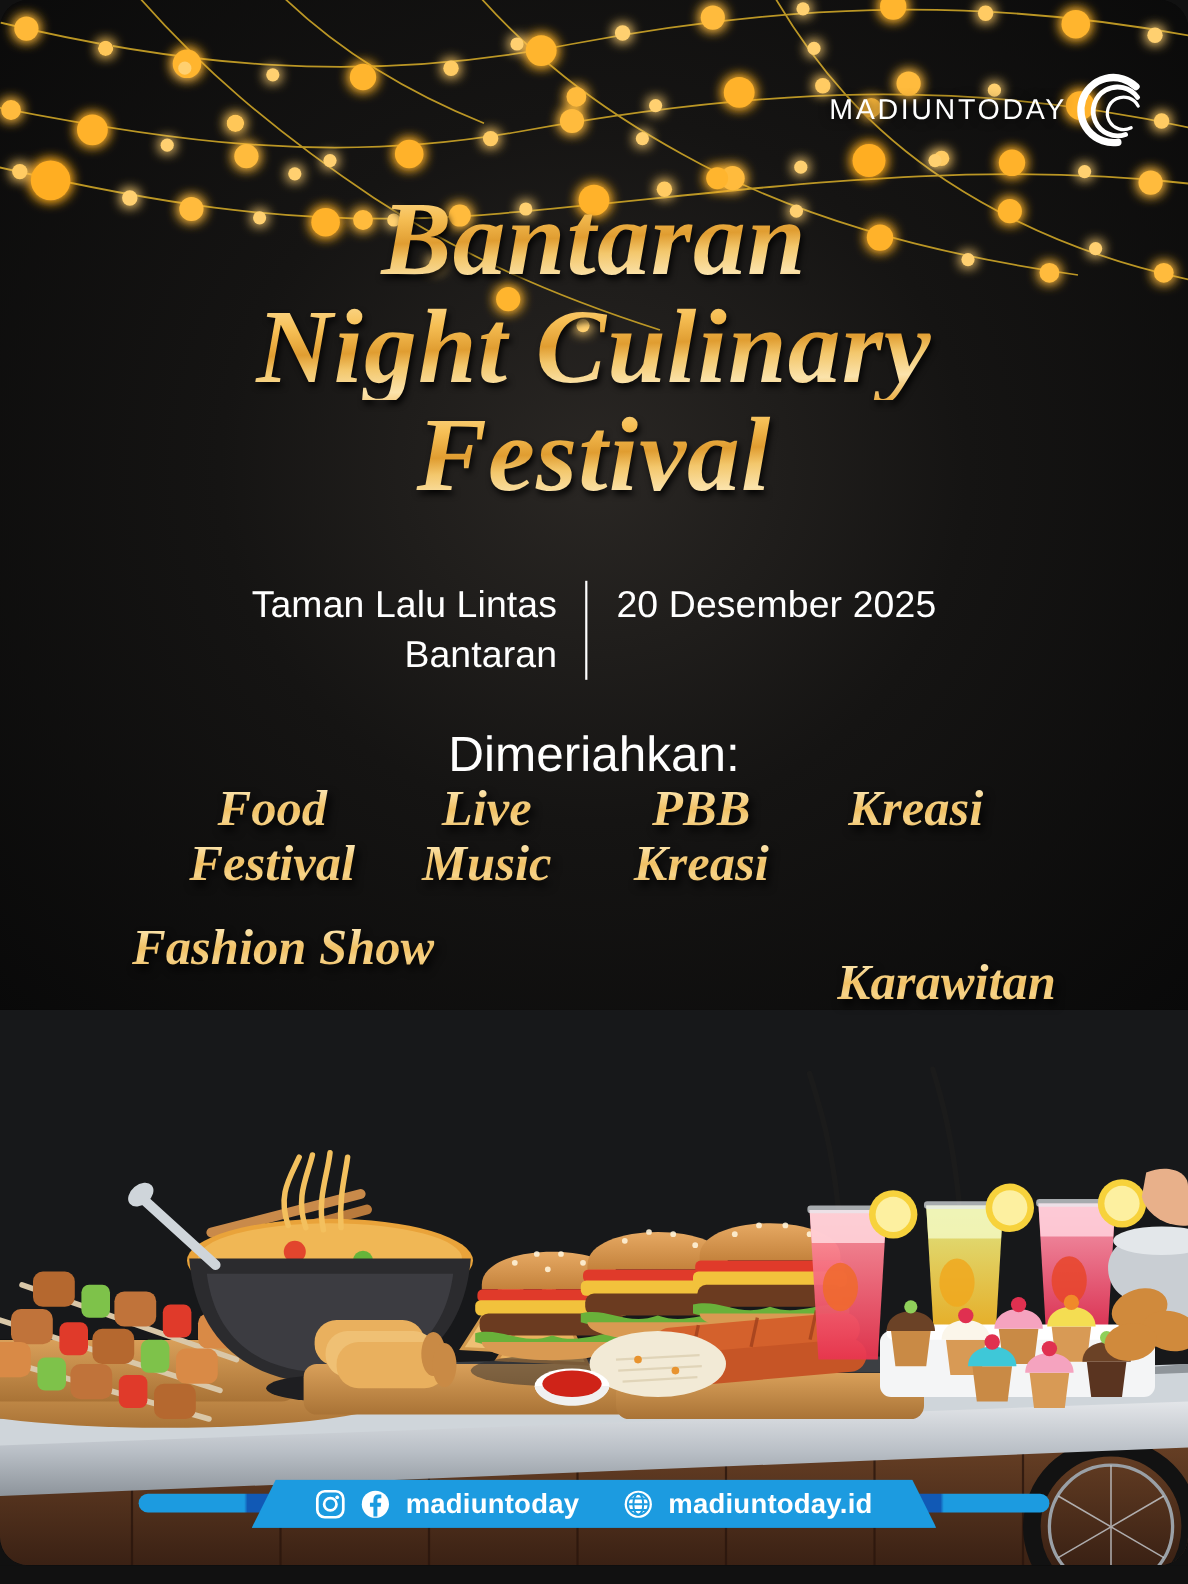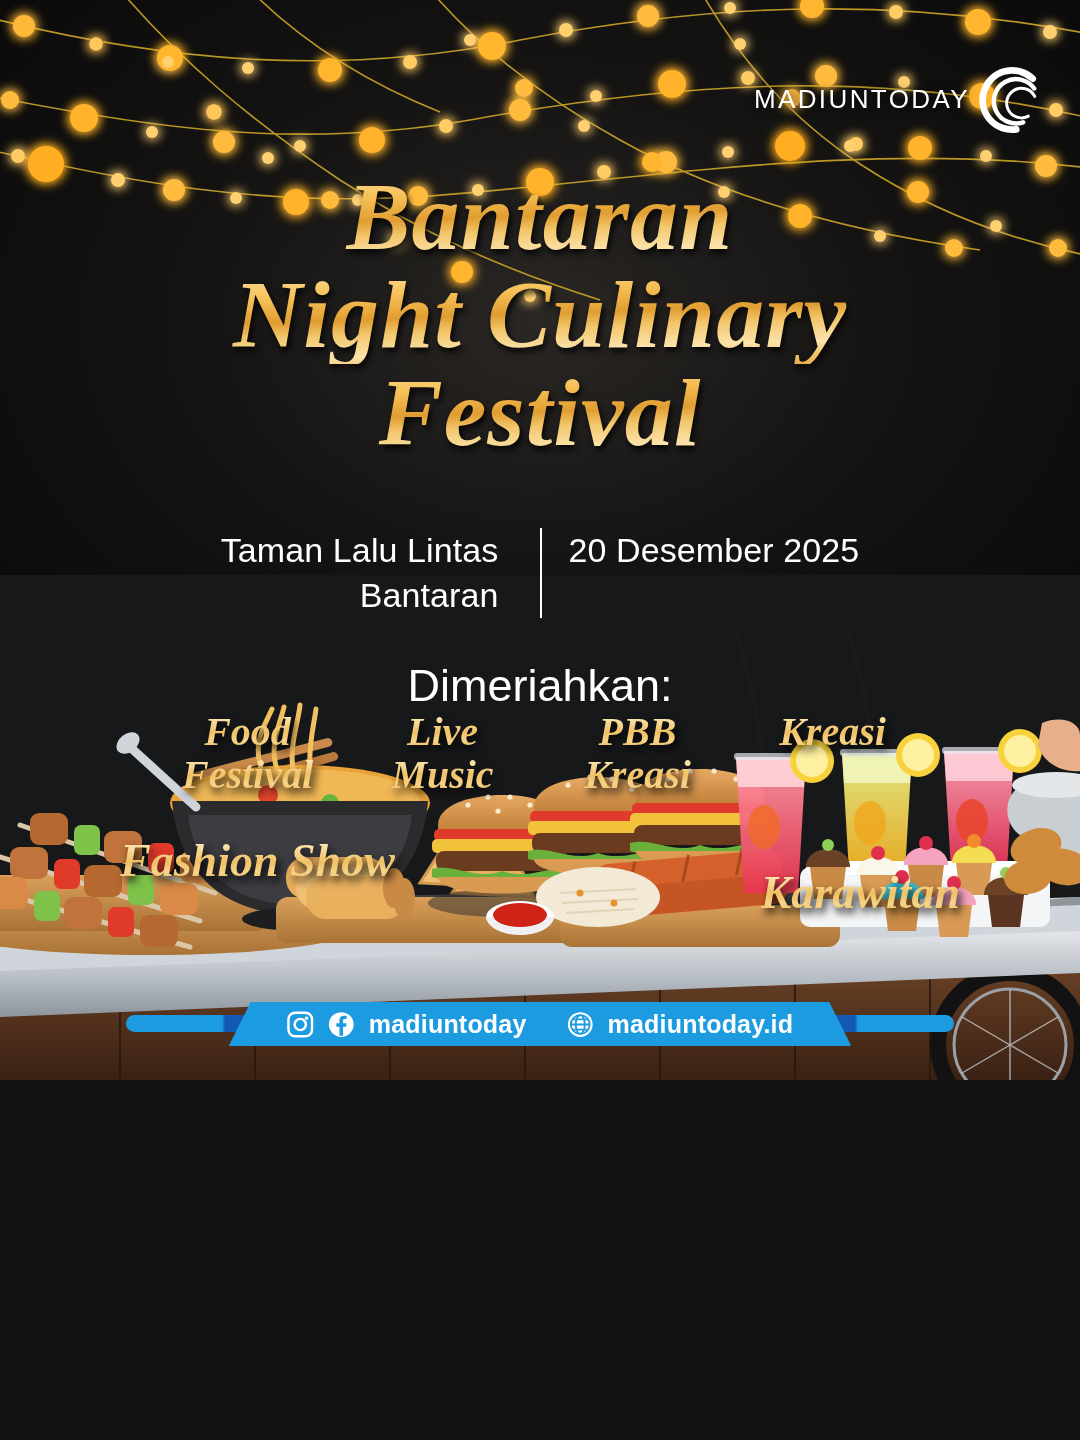--- a/index.html
+++ b/index.html
@@ -1,23 +1,24 @@
 <!DOCTYPE html>
 <html><head>
 <meta charset="utf-8">
 <style>
   * { margin:0; padding:0; box-sizing:border-box; }
   html,body { background:#111; }
 
   .poster {
     position:relative;
-    width:1080px; height:1080px;
+    width:1080px; height:1423px;
     overflow:hidden;
     background:#0a0a0a;
     font-family:"Liberation Sans", sans-serif;
+    border-radius:26px;
   }
 
   
   .backdrop{
     position:absolute; inset:0;
     background:
       radial-gradient(ellipse 70% 50% at 50% 30%, #2a2724 0%, #151413 45%, #090909 100%),
       #0a0a0a;
   }
 
@@ -62,21 +63,21 @@
     filter:drop-shadow(2px 4px 3px rgba(0,0,0,.85));
     white-space:nowrap;
   }
 
   
   .details{
     position:absolute; left:0; right:0; top:528px;
     display:flex; justify-content:center; align-items:stretch;
     z-index:5;
   }
-  .det-left{ text-align:right; padding-right:42px; }
+  .det-left{ text-align:right; padding-right:26px; }
   .det-right{ text-align:left; padding-left:26px; }
   .det-left div,.det-right div{
     color:#ffffff; font-size:34px; line-height:1.32;
     font-weight:400; letter-spacing:.1px;
     white-space:nowrap;
   }
   .det-div{ width:2px; background:#ffffff; align-self:stretch; }
 
   
   .dimeriahkan{
@@ -96,21 +97,21 @@
     color:transparent; -webkit-text-fill-color:transparent;
     filter:drop-shadow(3px 5px 4px rgba(0,0,0,.9));
   }
 
   .acts-row{
     position:absolute; left:150px; right:150px; top:710px;
     display:flex; justify-content:space-between; align-items:flex-start;
     z-index:5;
   }
   .act{ text-align:center; flex:1; }
-  .act .l{ display:block; font-size:40px; line-height:1.08; white-space:nowrap; }
+  .act .l{ display:block; font-size:46px; line-height:1.08; white-space:nowrap; }
 
   .acts-row2{
     position:absolute; left:120px; right:120px; top:836px;
     display:flex; justify-content:space-between; align-items:flex-start;
     z-index:5;
     gap:19px;
   }
   .act2{ text-align:center; }
   .act2 .l{ display:block; font-size:46px; line-height:1.08; white-space:nowrap; }
   .act2.single{ padding-top:32px; }

